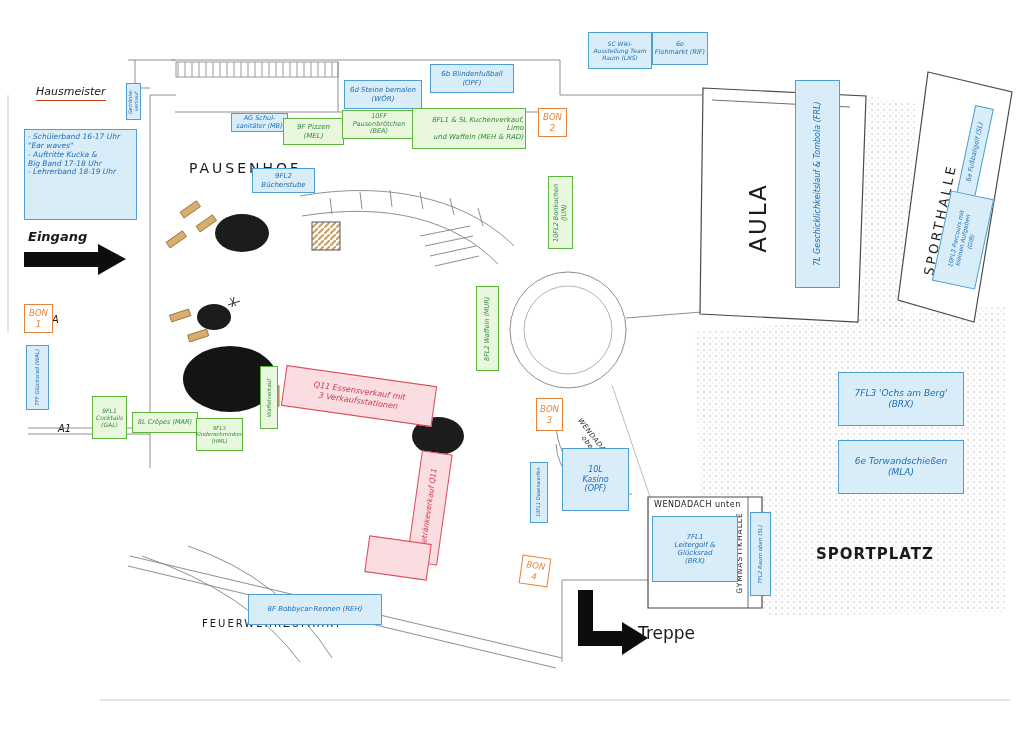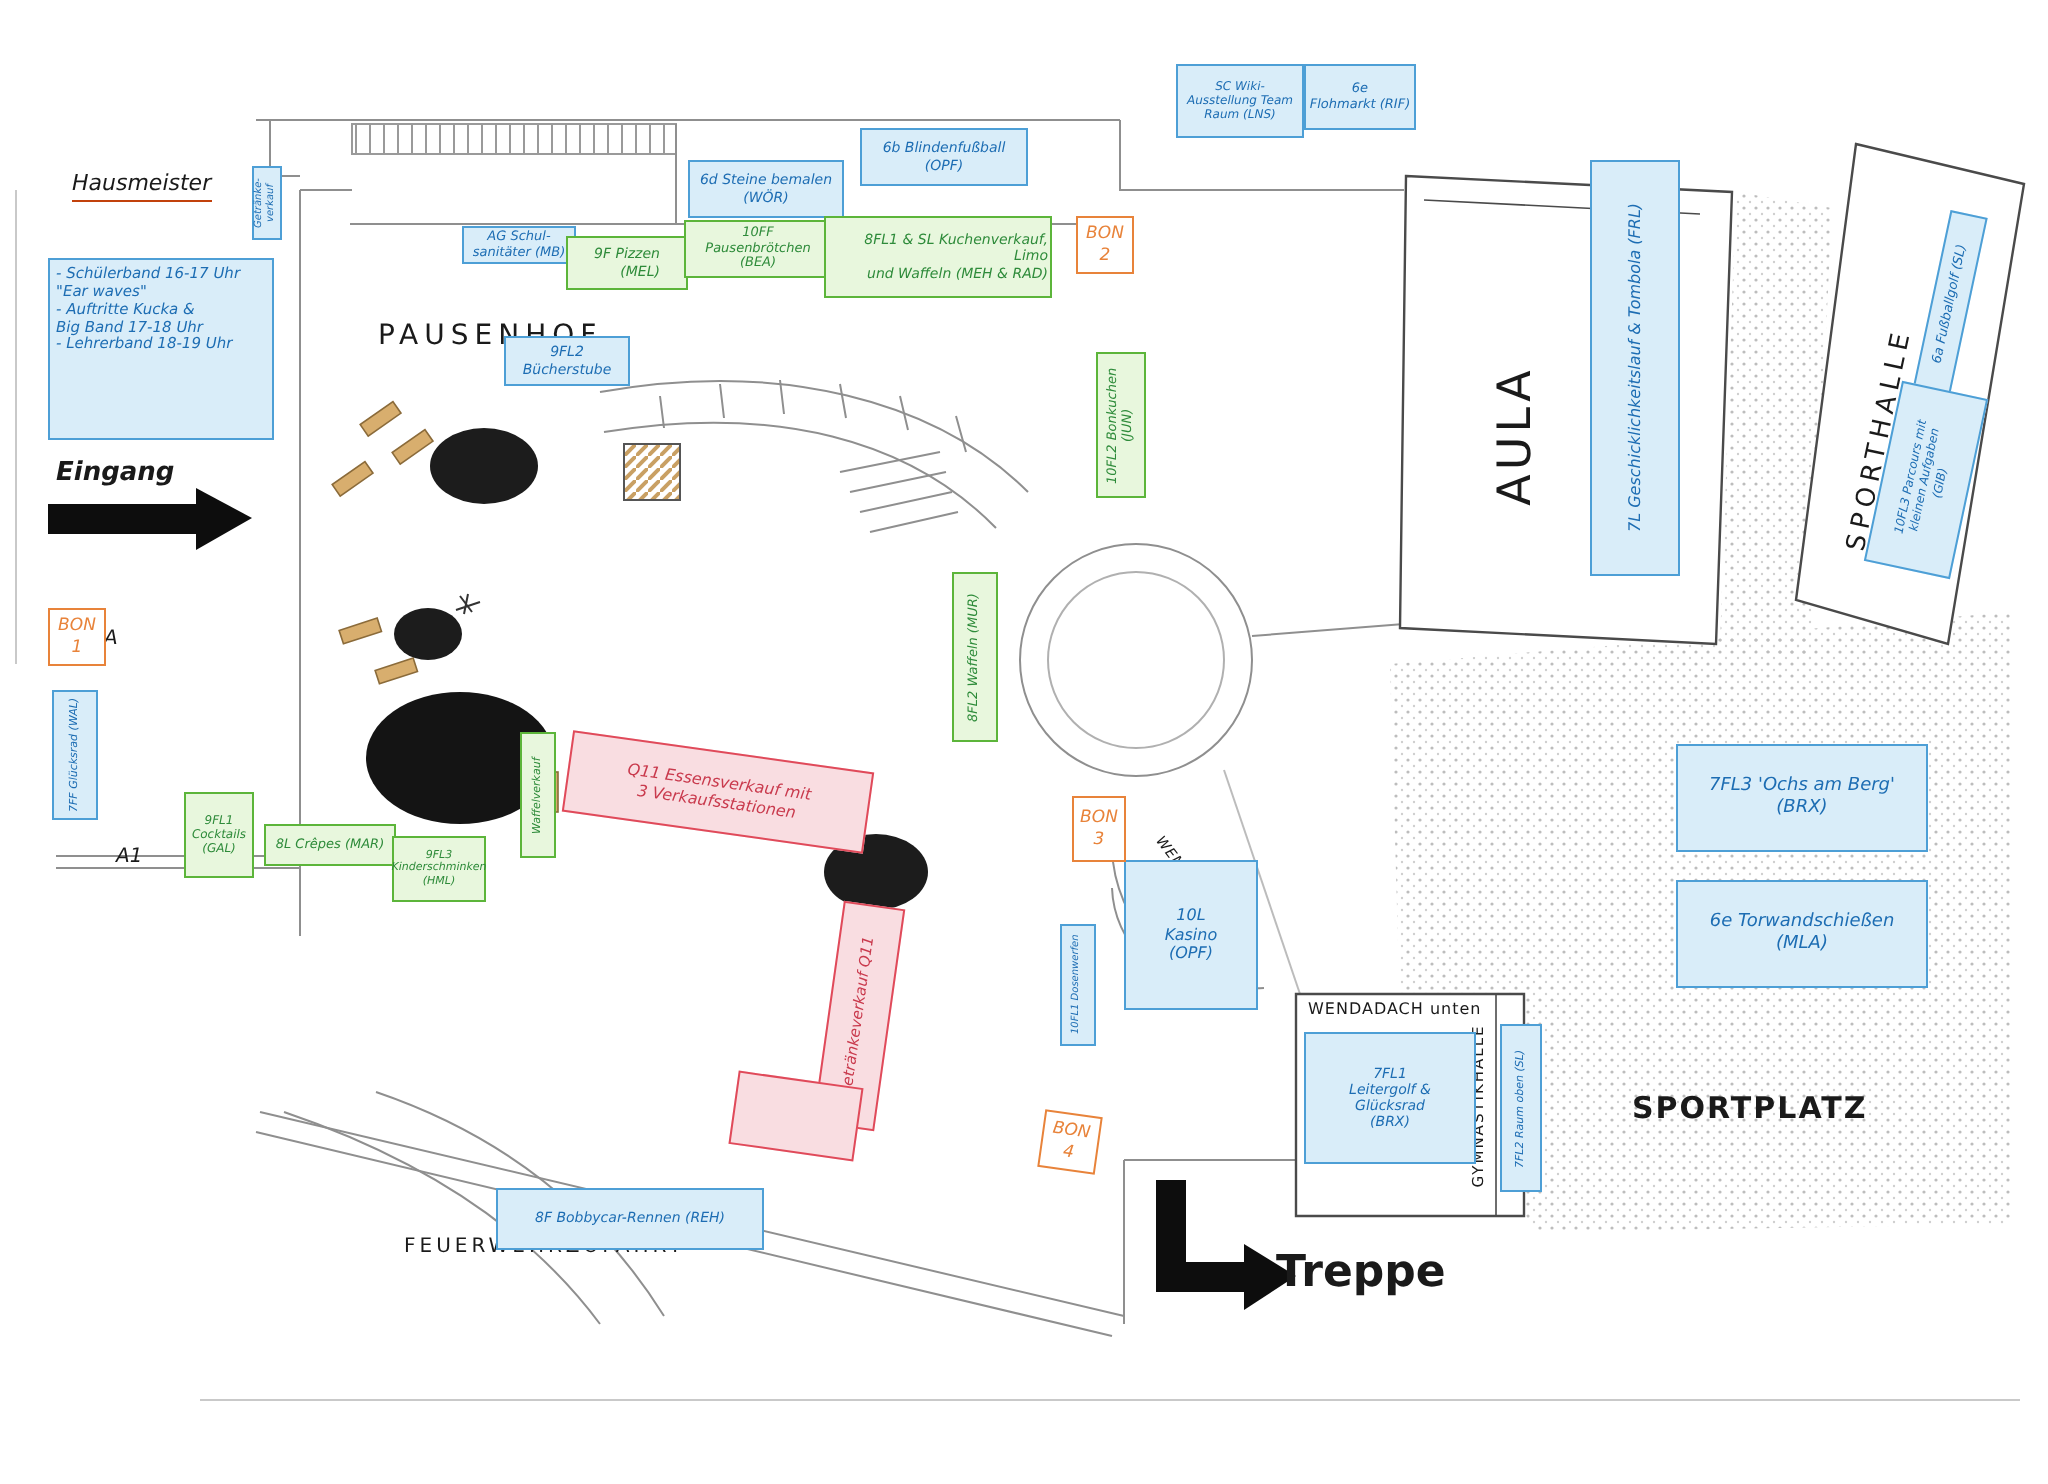--- a/index.html
+++ b/index.html
@@ -117,21 +117,21 @@
   </svg>
 
   <div class="lbl" style="left:36px;top:86px;font-size:11px;border-bottom:1px solid #c2410c;padding-bottom:1px;">Hausmeister</div>
   <div class="lbl" style="left:189px;top:160px;font-size:14px;letter-spacing:3px;font-style:normal;">PAUSENHOF</div>
   <div class="lbl" style="left:28px;top:230px;font-size:13px;font-weight:bold;">Eingang</div>
   <div class="lbl" style="left:758px;top:218px;transform:translate(-50%,-50%) rotate(-90deg);font-size:23px;letter-spacing:2px;font-style:normal;">AULA</div>
   <div class="lbl" style="left:941px;top:220px;transform:translate(-50%,-50%) rotate(-78deg);font-size:13px;letter-spacing:3px;font-style:normal;">SPORTHALLE</div>
   <div class="lbl" style="left:816px;top:534px;font-size:15px;letter-spacing:1px;font-style:normal;font-weight:600;margin-top:12px;">SPORTPLATZ</div>
   <div class="lbl" style="left:740px;top:553px;transform:translate(-50%,-50%) rotate(-90deg);font-size:7.5px;letter-spacing:1px;font-style:normal;">GYMNASTIKHALLE</div>
   <div class="lbl" style="left:202px;top:618px;font-size:10px;letter-spacing:2px;font-style:normal;">FEUERWEHRZUFAHRT</div>
-  <div class="lbl" style="left:638px;top:624px;font-size:22px;font-weight:bold;font-style:normal;">Treppe</div>
+  <div class="lbl" style="left:638px;top:624px;font-size:17px;font-weight:normal;font-style:normal;">Treppe</div>
   <div class="lbl" style="left:592px;top:442px;transform:translate(-50%,-50%) rotate(52deg);font-size:7px;letter-spacing:0.5px;text-align:center;">WENDADACH
 oben</div>
   <div class="lbl" style="left:654px;top:500px;font-size:8px;letter-spacing:0.5px;font-style:normal;">WENDADACH unten</div>
   <div class="lbl" style="left:58px;top:423px;font-size:10px;">A1</div>
   <div class="lbl" style="left:52px;top:314px;font-size:10px;">A</div>
 
   <div class="box blue vb" style="left:126px;top:83px;width:15px;height:37px;font-size:5px;">Getränke-
 verkauf</div>
   <div class="box blue left" style="left:24px;top:129px;width:113px;height:91px;font-size:7.5px;padding:3px;">- Schülerband 16-17 Uhr
   "Ear waves"
@@ -150,36 +150,36 @@
 Ausstellung Team
 Raum (LNS)</div>
   <div class="box blue" style="left:652px;top:32px;width:56px;height:33px;font-size:6.5px;">6e
 Flohmarkt (RIF)</div>
   <div class="box blue vb" style="left:795px;top:80px;width:45px;height:208px;font-size:8px;">7L Geschicklichkeitslauf &amp; Tombola (FRL)</div>
   <div class="box blue" style="left:975px;top:152px;width:92px;height:19px;font-size:6.5px;transform:translate(-50%,-50%) rotate(-78deg);">6a Fußballgolf (SL)</div>
   <div class="box blue" style="left:963px;top:240px;width:92px;height:44px;font-size:6px;transform:translate(-50%,-50%) rotate(-78deg);">10FL3 Parcours mit
 kleinen Aufgaben
 (GIB)</div>
   <div class="box blue vb" style="left:26px;top:345px;width:23px;height:65px;font-size:5.5px;">7FF Glücksrad (WAL)</div>
-  <div class="box blue" style="left:562px;top:430px;width:67px;height:75px;font-size:8px;">10L
+  <div class="box blue" style="left:562px;top:448px;width:67px;height:63px;font-size:8px;">10L
 Kasino
 (OPF)</div>
   <div class="box blue vb" style="left:530px;top:462px;width:18px;height:61px;font-size:5px;">10FL1 Dosenwerfen</div>
   <div class="box blue" style="left:652px;top:516px;width:86px;height:66px;font-size:7px;">7FL1
 Leitergolf &amp;
 Glücksrad
 (BRX)</div>
   <div class="box blue vb" style="left:750px;top:512px;width:21px;height:84px;font-size:5.5px;">7FL2 Raum oben (SL)</div>
   <div class="box blue" style="left:838px;top:372px;width:126px;height:54px;font-size:9px;">7FL3 'Ochs am Berg'
 (BRX)</div>
   <div class="box blue" style="left:838px;top:440px;width:126px;height:54px;font-size:9px;">6e Torwandschießen
 (MLA)</div>
   <div class="box blue" style="left:248px;top:594px;width:134px;height:31px;font-size:7px;">8F Bobbycar-Rennen (REH)</div>
 
-  <div class="box green" style="left:283px;top:118px;width:61px;height:27px;font-size:7px;text-align:right;">9F Pizzen
+  <div class="box green" style="left:283px;top:118px;width:61px;height:27px;font-size:7px;">9F Pizzen
 (MEL)</div>
   <div class="box green" style="left:342px;top:110px;width:74px;height:29px;font-size:6.5px;">10FF Pausenbrötchen
 (BEA)</div>
   <div class="box green" style="left:412px;top:108px;width:114px;height:41px;font-size:7px;text-align:right;">8FL1 &amp; SL Kuchenverkauf, Limo
 und Waffeln (MEH &amp; RAD)</div>
   <div class="box green vb" style="left:548px;top:176px;width:25px;height:73px;font-size:6.5px;">10FL2 Bonkuchen (JUN)</div>
   <div class="box green vb" style="left:476px;top:286px;width:23px;height:85px;font-size:6.5px;">8FL2 Waffeln (MUR)</div>
   <div class="box green" style="left:92px;top:396px;width:35px;height:43px;font-size:6px;">9FL1
 Cocktails
 (GAL)</div>

